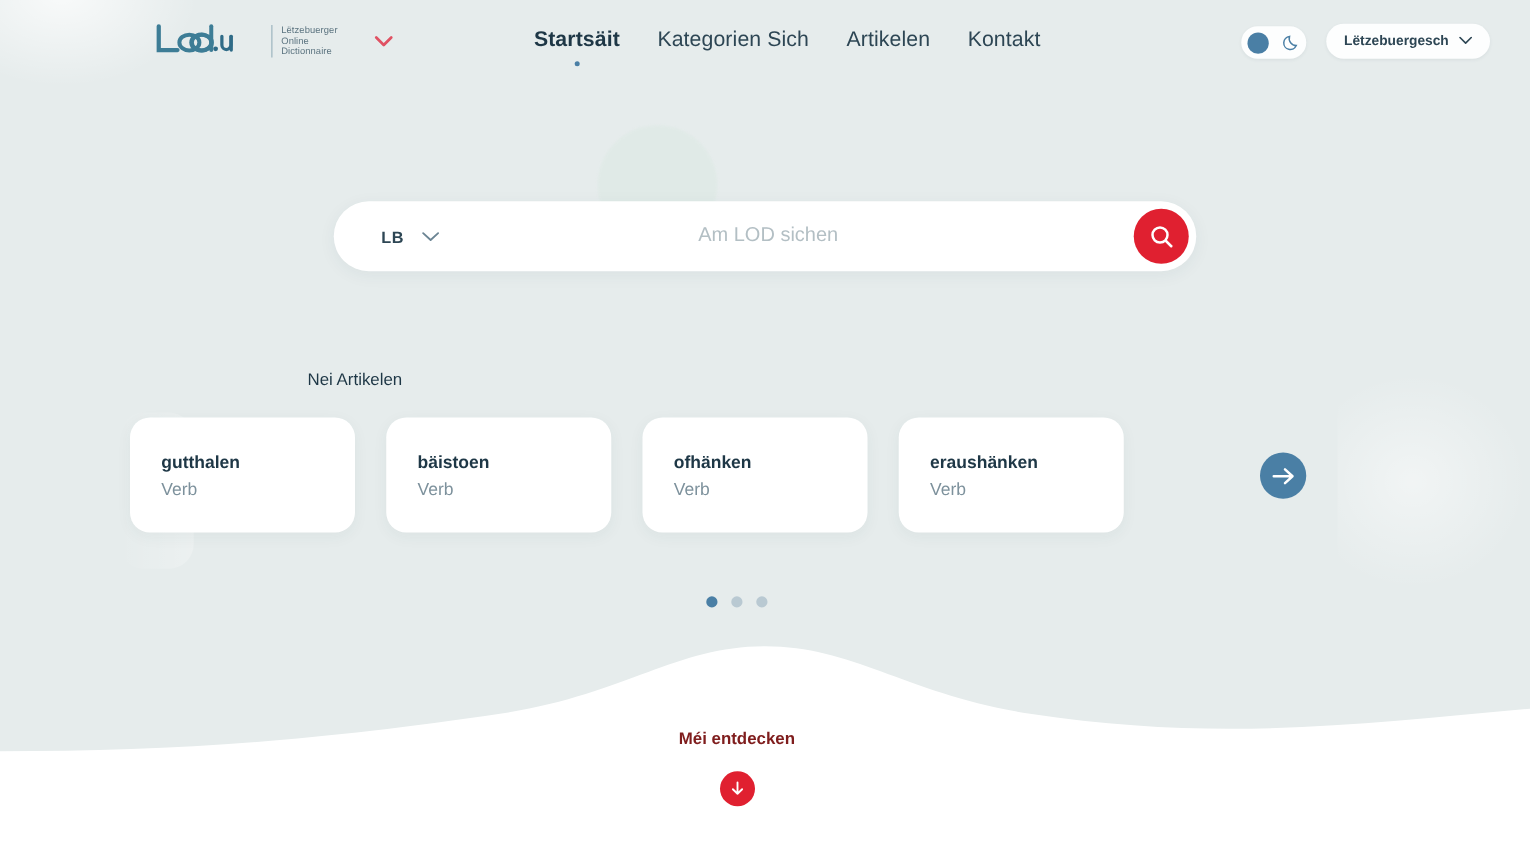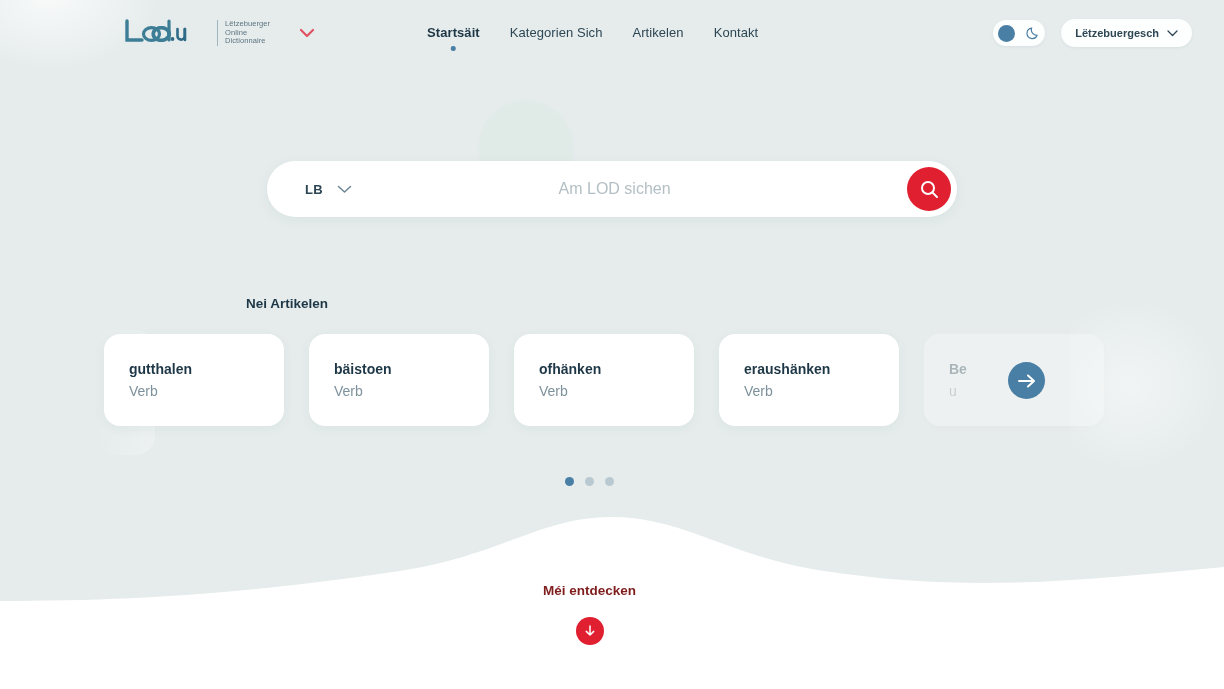--- a/index.html
+++ b/index.html
@@ -94,40 +94,40 @@
   }
 
   .nav {
     display: flex;
     align-items: center;
     gap: 30px;
     margin-left: 112px;
   }
   .nav-item {
     position: relative;
-    font-size: 13px;
+    font-size: 17px;
     color: #2d4654;
     letter-spacing: .005em;
     padding-bottom: 2px;
     cursor: pointer;
   }
   .nav-item.active { font-weight: bold; color: #1e3746; }
   .nav-dot {
     position: absolute;
     left: 50%; bottom: -9px;
     transform: translateX(-50%);
     width: 4.5px; height: 4.5px;
     border-radius: 50%;
     background: #4a7fa5;
   }
 
   .header-right {
     margin-left: auto;
     display: flex;
-    align-items: center;
+    align-items: flex-end;
     gap: 16px;
   }
   .theme-toggle {
     width: 52px; height: 26px;
     background: #fdfefe;
     border-radius: 14px;
     display: flex;
     align-items: center;
     justify-content: space-between;
     padding: 0 5px;
@@ -213,21 +213,21 @@
   }
 
   
   .articles {
     position: relative;
     z-index: 5;
     margin-top: 79px;
   }
   .articles-title {
     font-size: 13.5px;
-    font-weight: bold;
+    font-weight: normal;
     color: #1e3746;
     margin-left: 246px;
     margin-bottom: 23px;
   }
   .cards-row {
     display: flex;
     align-items: center;
     gap: 0;
     padding-left: 104px;
     position: relative;
@@ -422,24 +422,20 @@
       <div class="card-pos">Verb</div>
     </div>
     <div class="card">
       <div class="card-word">ofhänken</div>
       <div class="card-pos">Verb</div>
     </div>
     <div class="card">
       <div class="card-word">eraushänken</div>
       <div class="card-pos">Verb</div>
     </div>
-    <div class="card peek">
-      <div class="card-word">Be</div>
-      <div class="card-pos">u</div>
-    </div>
 
     <button class="next-btn">
       <svg width="20" height="16" viewBox="0 0 20 16">
         <path d="M2,8 L17,8 M11,2.5 L17,8 L11,13.5" stroke="#fff" stroke-width="2" fill="none" stroke-linecap="round" stroke-linejoin="round"></path>
       </svg>
     </button>
   </div>
 
   <div class="dots">
     <span class="dot active"></span>

